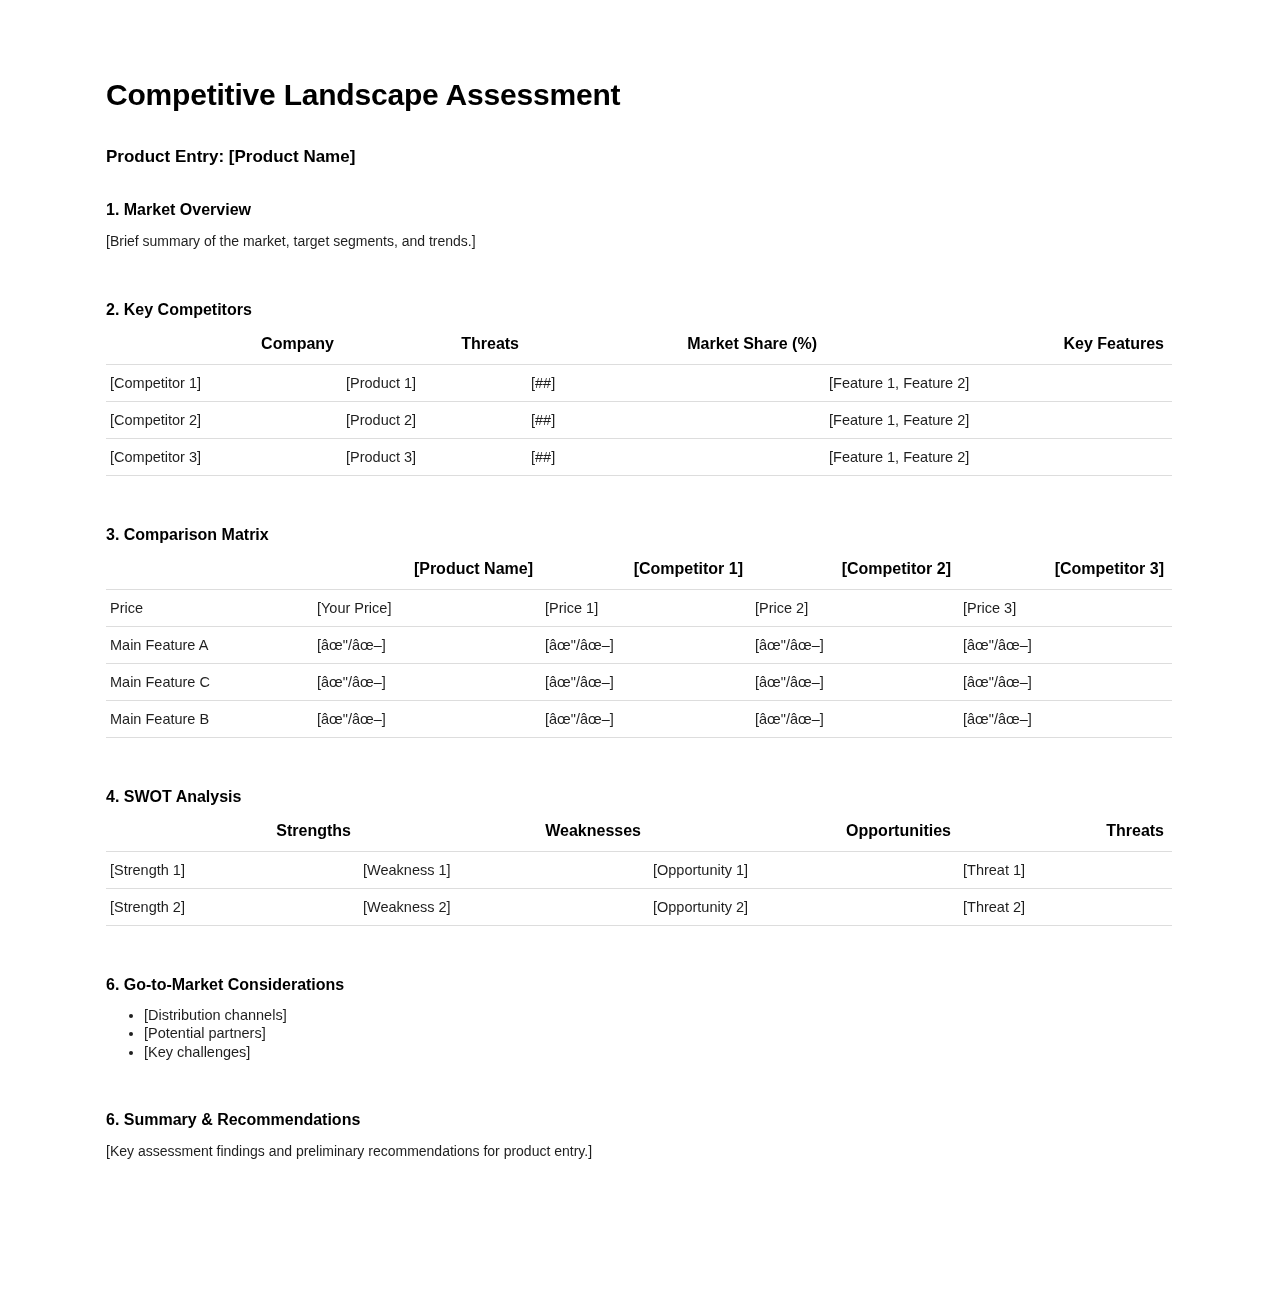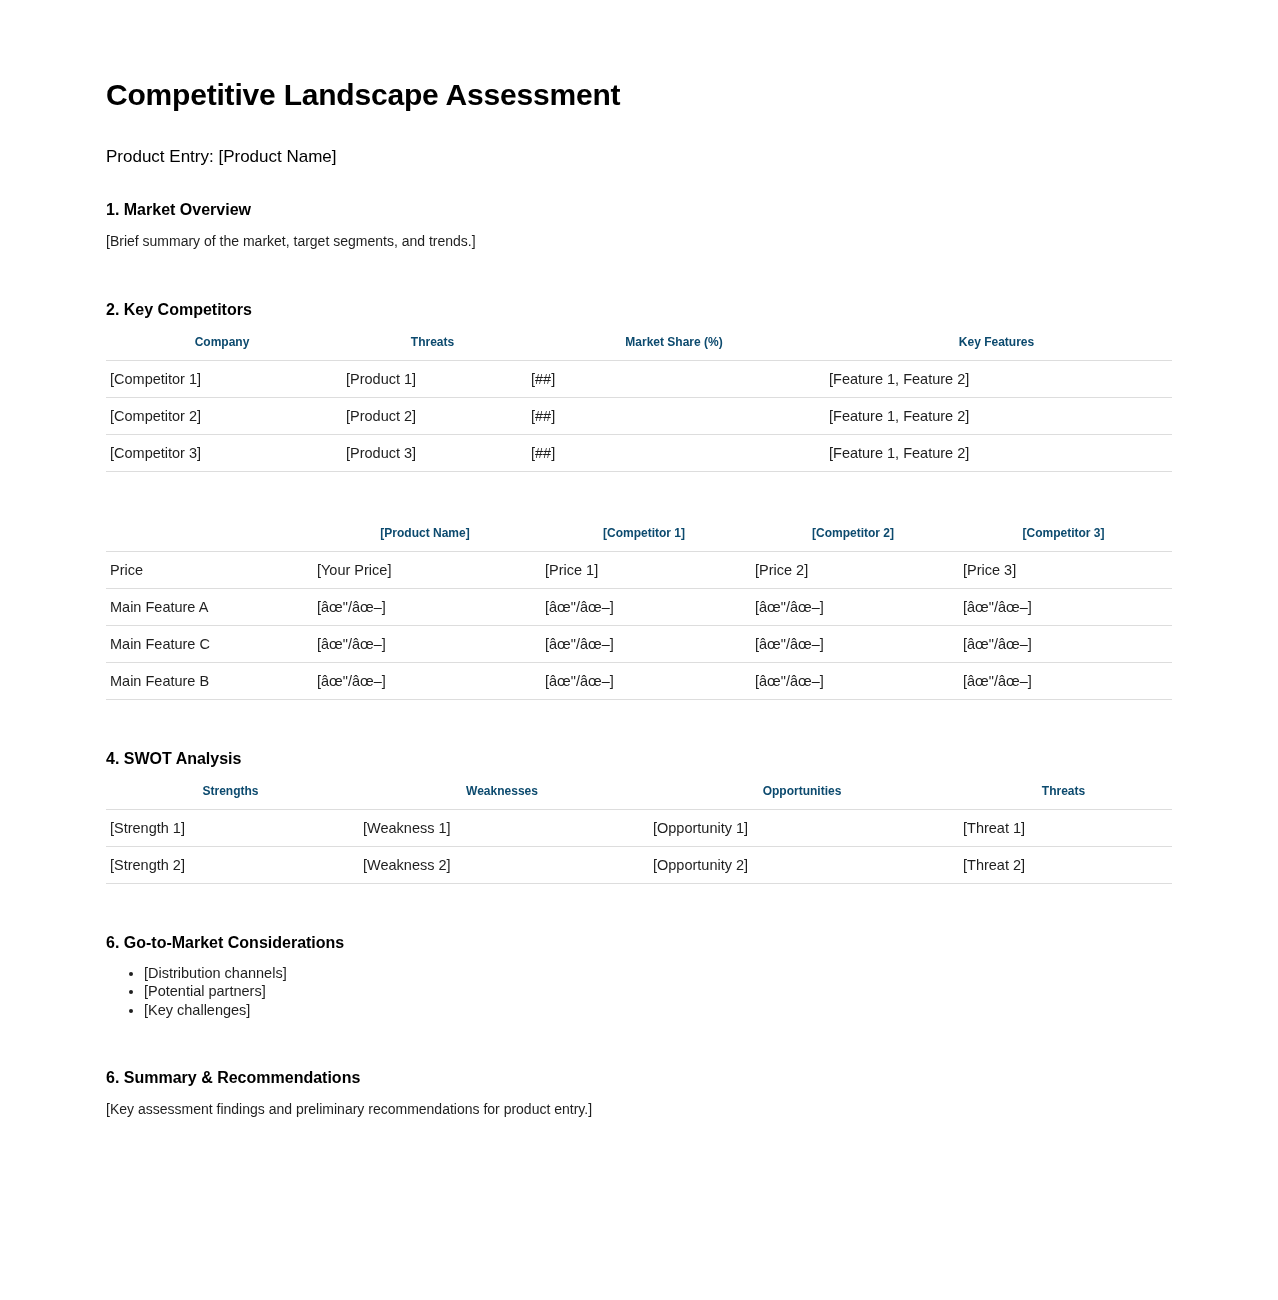--- a/index.html
+++ b/index.html
@@ -23,21 +23,21 @@
   .doc-title {
     font-size: 30px;
     font-weight: bold;
     line-height: 1.15;
     margin: 0 0 34px 0;
     letter-spacing: -0.2px;
     color: #000000;
   }
   .subtitle {
     font-size: 17px;
-    font-weight: normal;
+    font-weight: bold;
     margin: 0 0 34px 0;
     color: #000000;
   }
   .section-heading {
     font-size: 16px;
     font-weight: bold;
     margin: 0 0 12px 0;
     color: #000000;
   }
   .body-text {
@@ -47,24 +47,24 @@
     color: #1f1f1f;
   }
   
   table.doc-table {
     border-collapse: collapse;
     width: 1066px;
     margin: 0;
     table-layout: fixed;
   }
   table.doc-table th {
-    text-align: center;
-    font-size: 12px;
-    font-weight: bold;
-    color: #0c4a6e;
+    text-align: right;
+    font-size: 16px;
+    font-weight: bold;
+    color: #000000;
     padding: 4px 8px 11px 4px;
     border: none;
     vertical-align: bottom;
   }
   table.doc-table td {
     text-align: left;
     font-size: 14.5px;
     font-weight: normal;
     color: #1f1f1f;
     padding: 10px 8px 10px 4px;
@@ -158,20 +158,21 @@
           <td>[Product 3]</td>
           <td>[##]</td>
           <td>[Feature 1, Feature 2]</td>
         </tr>
       </tbody>
     </table>
   </div>
 
   <div class="gap-lg"></div>
 
+  <div class="section-heading">3. Comparison Matrix</div>
   <div class="table-block">
     <table class="doc-table tbl-matrix">
       <colgroup>
         <col class="c0">
           <col class="c1">
           <col class="c2">
           <col class="c3">
           <col class="c4">
       </colgroup>
       <thead>

